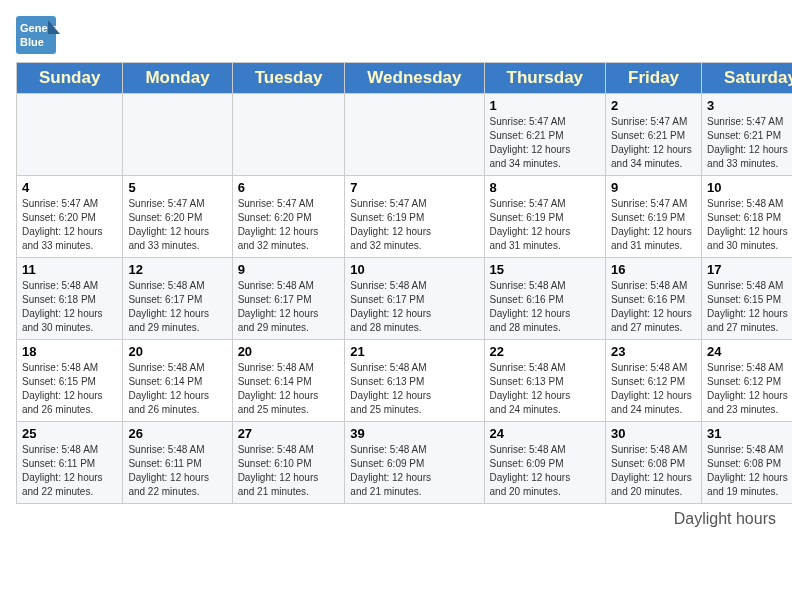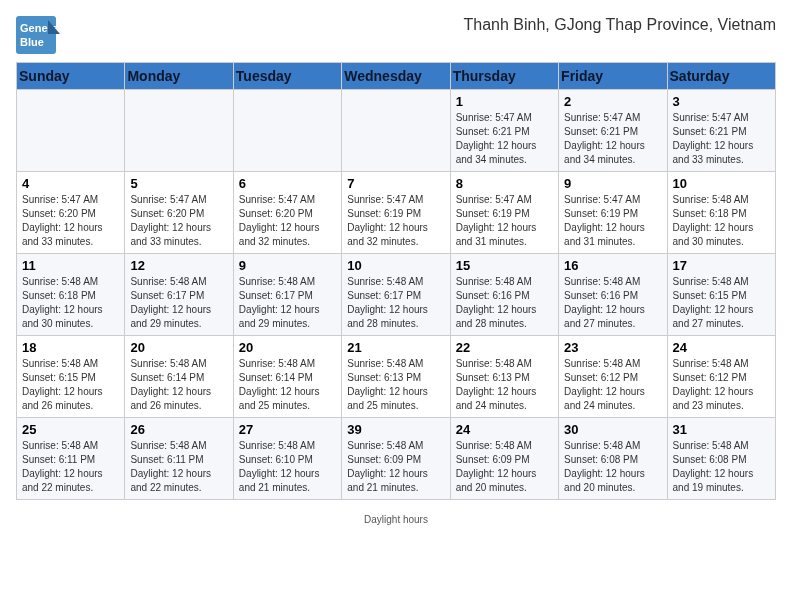--- a/index.html
+++ b/index.html
@@ -35,24 +35,24 @@
       color: #333;
       font-weight: normal;
     }
     table {
       width: 100%;
       border-collapse: collapse;
       font-size: 11px;
     }
     thead tr th {
       background: #3a7bc8;
-      color: #0f172a;
+      color: #fef9c3;
       text-align: left;
-      padding: 5px 2px;
-      font-size: 14px;
+      padding: 5px 22px;
+      font-size: 17px;
       font-weight: bold;
       border: 1px solid #ccc;
     }
     tbody tr td {
       border: 1px solid #ccc;
       vertical-align: top;
       padding: 4px 5px;
       min-height: 70px;
       height: 82px;
     }
@@ -67,42 +67,41 @@
       font-size: 13px;
       display: block;
       margin-bottom: 2px;
     }
     .day-info {
       font-size: 10px;
       color: #333;
       line-height: 1.4;
     }
     .footer {
-      margin-top: 14px;
-      font-size: 10px;
+      margin-top: 6px;
+      font-size: 16px;
       color: #555;
-      text-align: center;
+      text-align: right;
     }
   </style>
 </head>
 <body>
 
 <div class="header-area">
   <div class="logo">
     <div style="display:flex;align-items:center;gap:4px;">
       <svg width="44" height="38" viewBox="0 0 44 38">
         <rect x="0" y="0" width="40" height="38" rx="3" fill="#4a90c8"></rect>
         <text x="4" y="16" font-size="11" font-weight="bold" fill="white" font-family="Arial">General</text>
         <text x="4" y="30" font-size="11" font-weight="bold" fill="white" font-family="Arial">Blue</text>
         <polygon points="32,4 44,18 32,18" fill="#2a6090"></polygon>
       </svg>
     </div>
   </div>
   <div class="title-area">
-    <div class="location-title">Thanh Binh, GJong Thap Province, Vietnam</div>
   </div>
 </div>
 
 <table>
   <thead>
     <tr id="header-row">
         <th>Sunday</th>
         <th>Monday</th>
         <th>Tuesday</th>
         <th>Wednesday</th>

